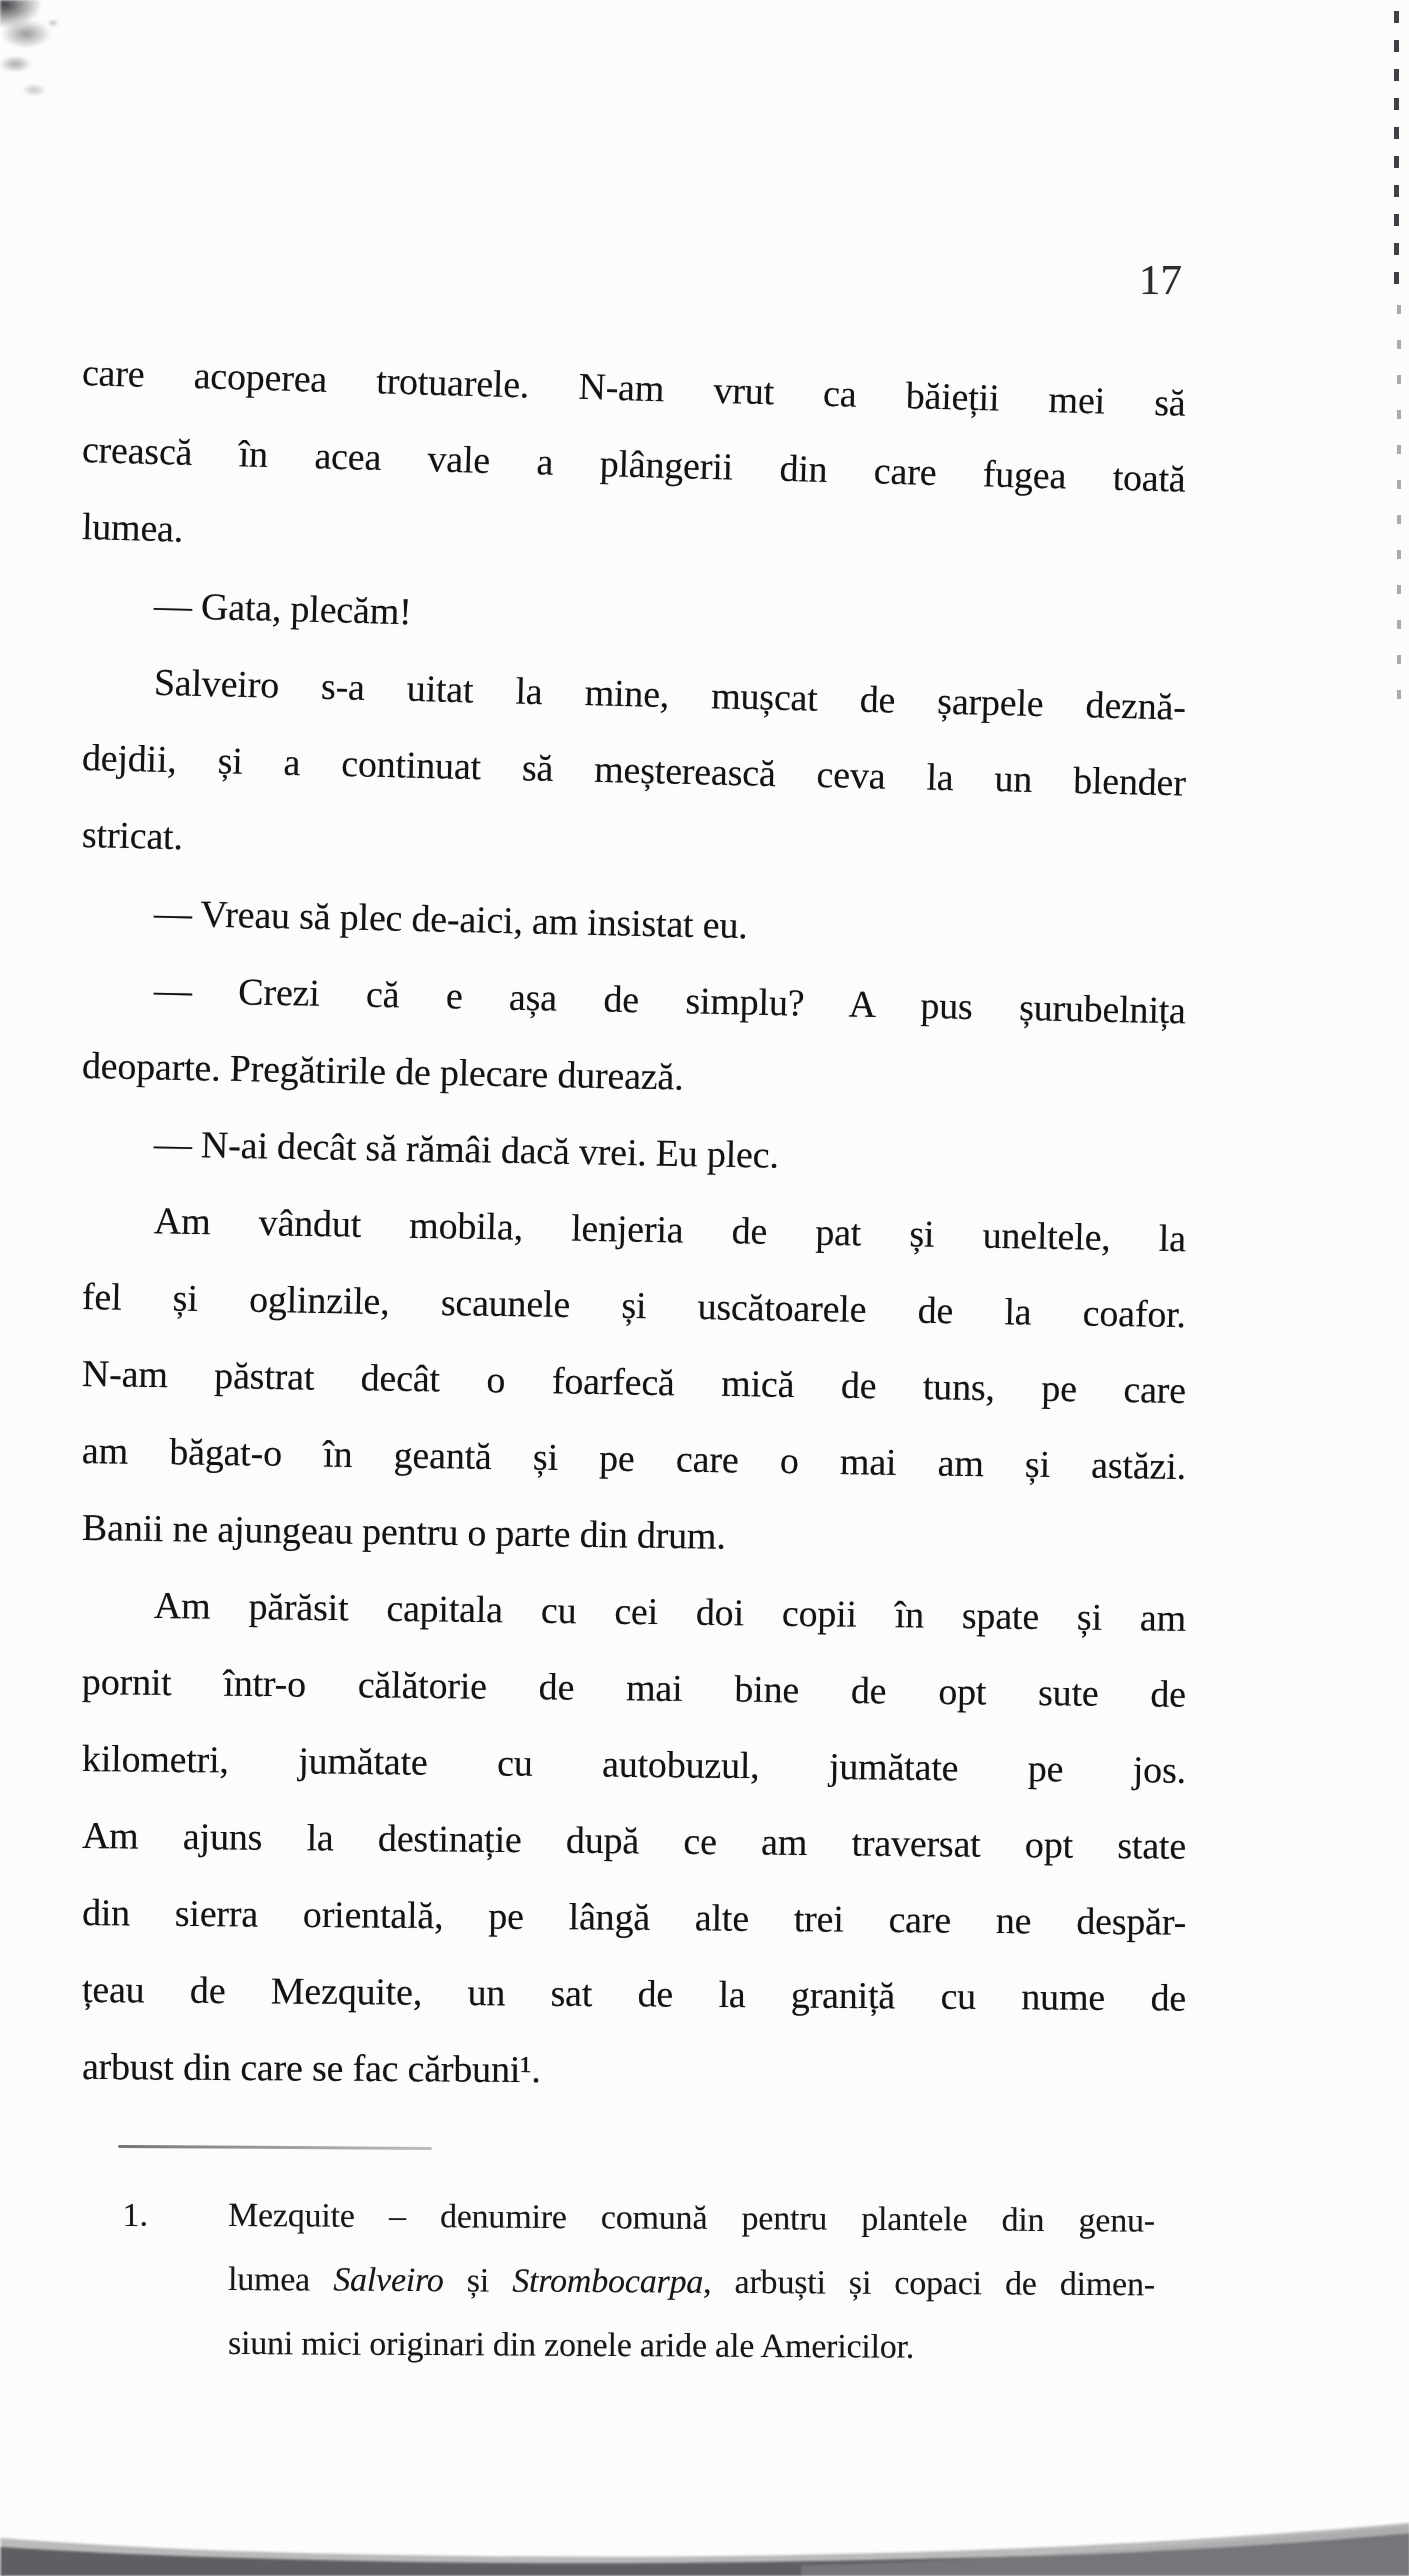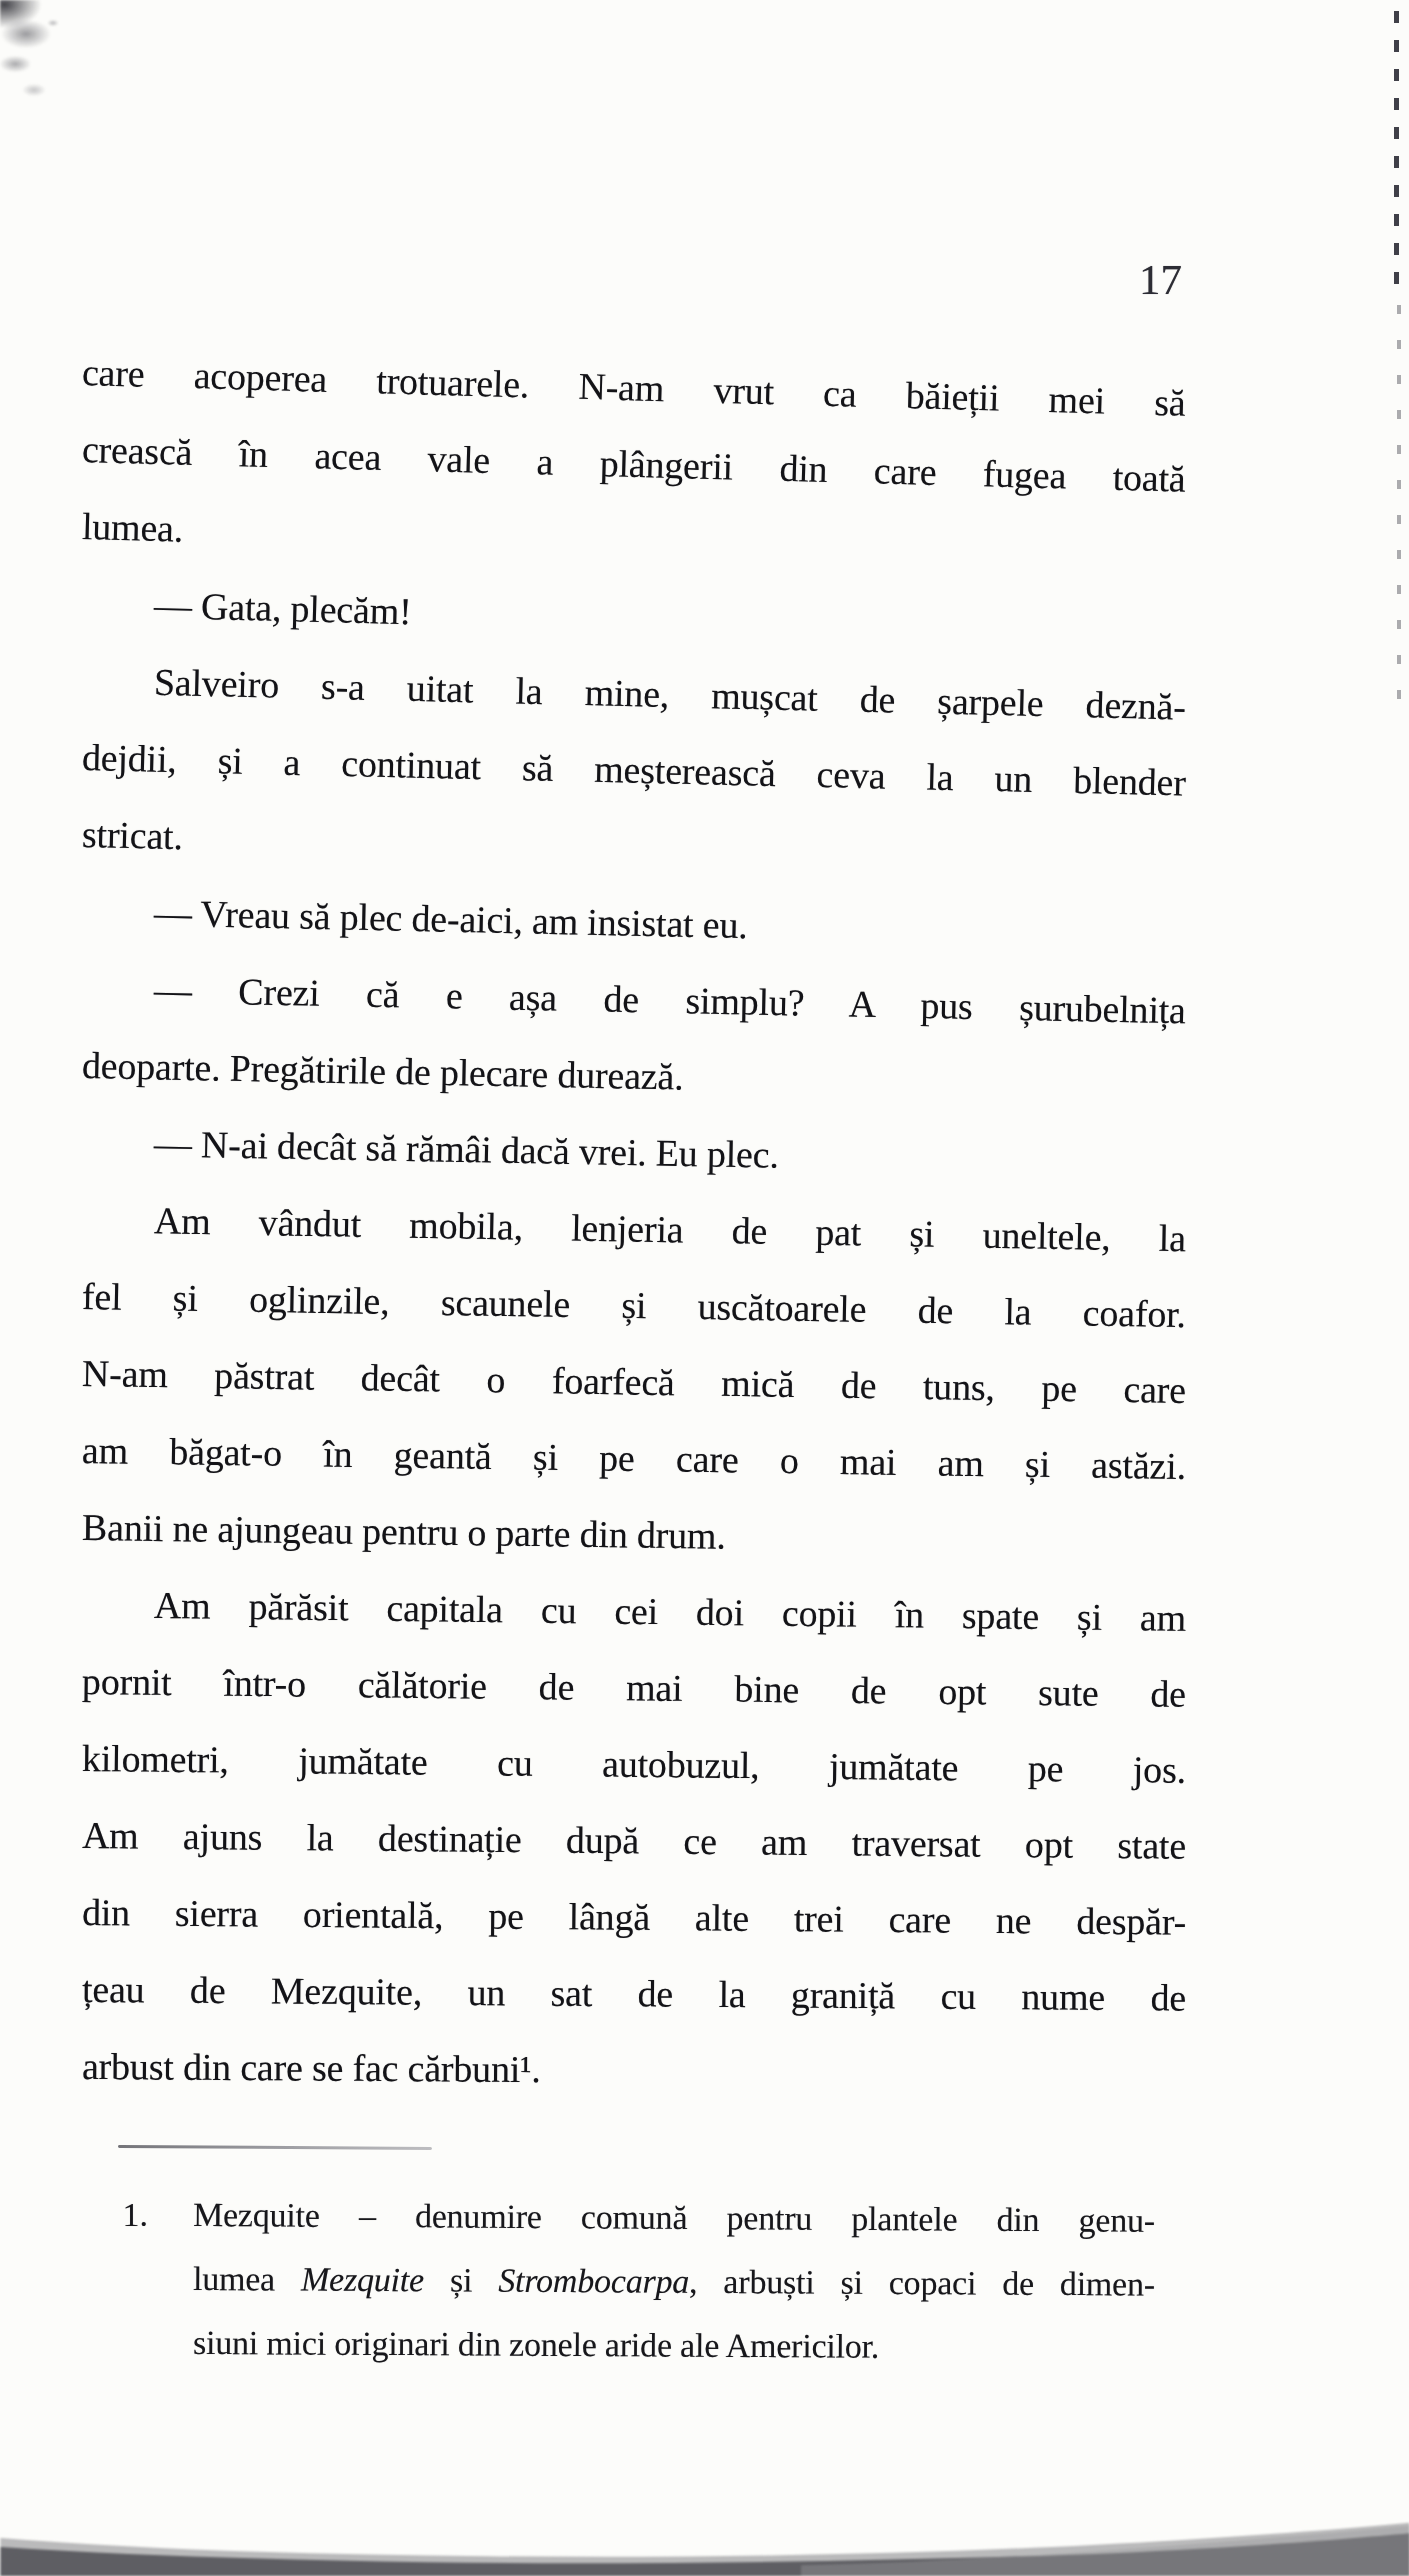--- a/index.html
+++ b/index.html
@@ -58,21 +58,21 @@
     position:absolute;left:118px;top:2146px;width:314px;height:3.1px;border-radius:1.5px;
     background:linear-gradient(90deg,#5c5c62,#8f8f95 55%,#b2b2b6);
     transform:rotate(.4deg);opacity:.85;
   }
   .footnote{
     position:absolute;left:118px;top:2183px;width:1037px;
     font-size:34px;color:#17171b;letter-spacing:-0.2px;
     text-shadow:0 0 0.8px rgba(10,10,16,.35);
   }
   .fn-marker{position:absolute;left:4.6px;top:0;height:64px;line-height:64px;}
-  .fn-lines{margin-left:75px;}
+  .fn-lines{margin-left:110px;}
   .fline{height:64px;line-height:64px;white-space:nowrap;transform-origin:0 50%;}
   .fline.j{text-align:justify;text-align-last:justify;}
 </style>
 </head>
 <body>
 
 <div class="page">
 
   <div class="corner-noise"></div>
   <div class="edge-marks-top"></div>
@@ -106,21 +106,21 @@
       <div class="bline j" style="transform: rotate(0.445deg);"><span>țeau de Mezquite, un sat de la graniță cu nume de</span></div>
       <div class="bline" style="transform: rotate(0.39deg);"><span>arbust din care se fac cărbuni¹.</span></div>
     </div>
 
   <div class="separator"></div>
 
   <div class="footnote">
     <span class="fn-marker">1.</span>
     <div class="fn-lines">
         <div class="fline j" style="transform: rotate(0.35deg);"><span>Mezquite – denumire comună pentru plantele din genu-</span></div>
-        <div class="fline j" style="transform: rotate(0.33deg);"><span>lumea </span><i>Mezquite</i><span> și </span><i>Strombocarpa</i><span>, arbuști și copaci de dimen-</span></div>
+        <div class="fline j" style="transform: rotate(0.33deg);"><span>lumea </span><i>Salveiro</i><span> și </span><i>Strombocarpa</i><span>, arbuști și copaci de dimen-</span></div>
         <div class="fline" style="transform: rotate(0.31deg);"><span>siuni mici originari din zonele aride ale Americilor.</span></div>
       </div>
   </div>
 
   <svg class="bottom-band" width="1410" height="61" viewBox="0 0 1848 80">
     <path d="M0,30 C200,46 420,52 640,54 C900,57 1150,52 1380,42 C1550,34 1720,22 1848,10 L1848,80 L0,80 Z" fill="#77777c" opacity=".5"></path>
     <path d="M0,42 C180,54 360,58 560,62 C860,66 1200,60 1460,50 C1620,43 1760,32 1848,24 L1848,80 L0,80 Z" fill="#3f3f46" opacity=".75"></path>
     <path d="M1050,66 C1300,60 1560,40 1848,14 L1848,80 L1050,80 Z" fill="#9a9a9e" opacity=".4"></path>
   </svg>
 

